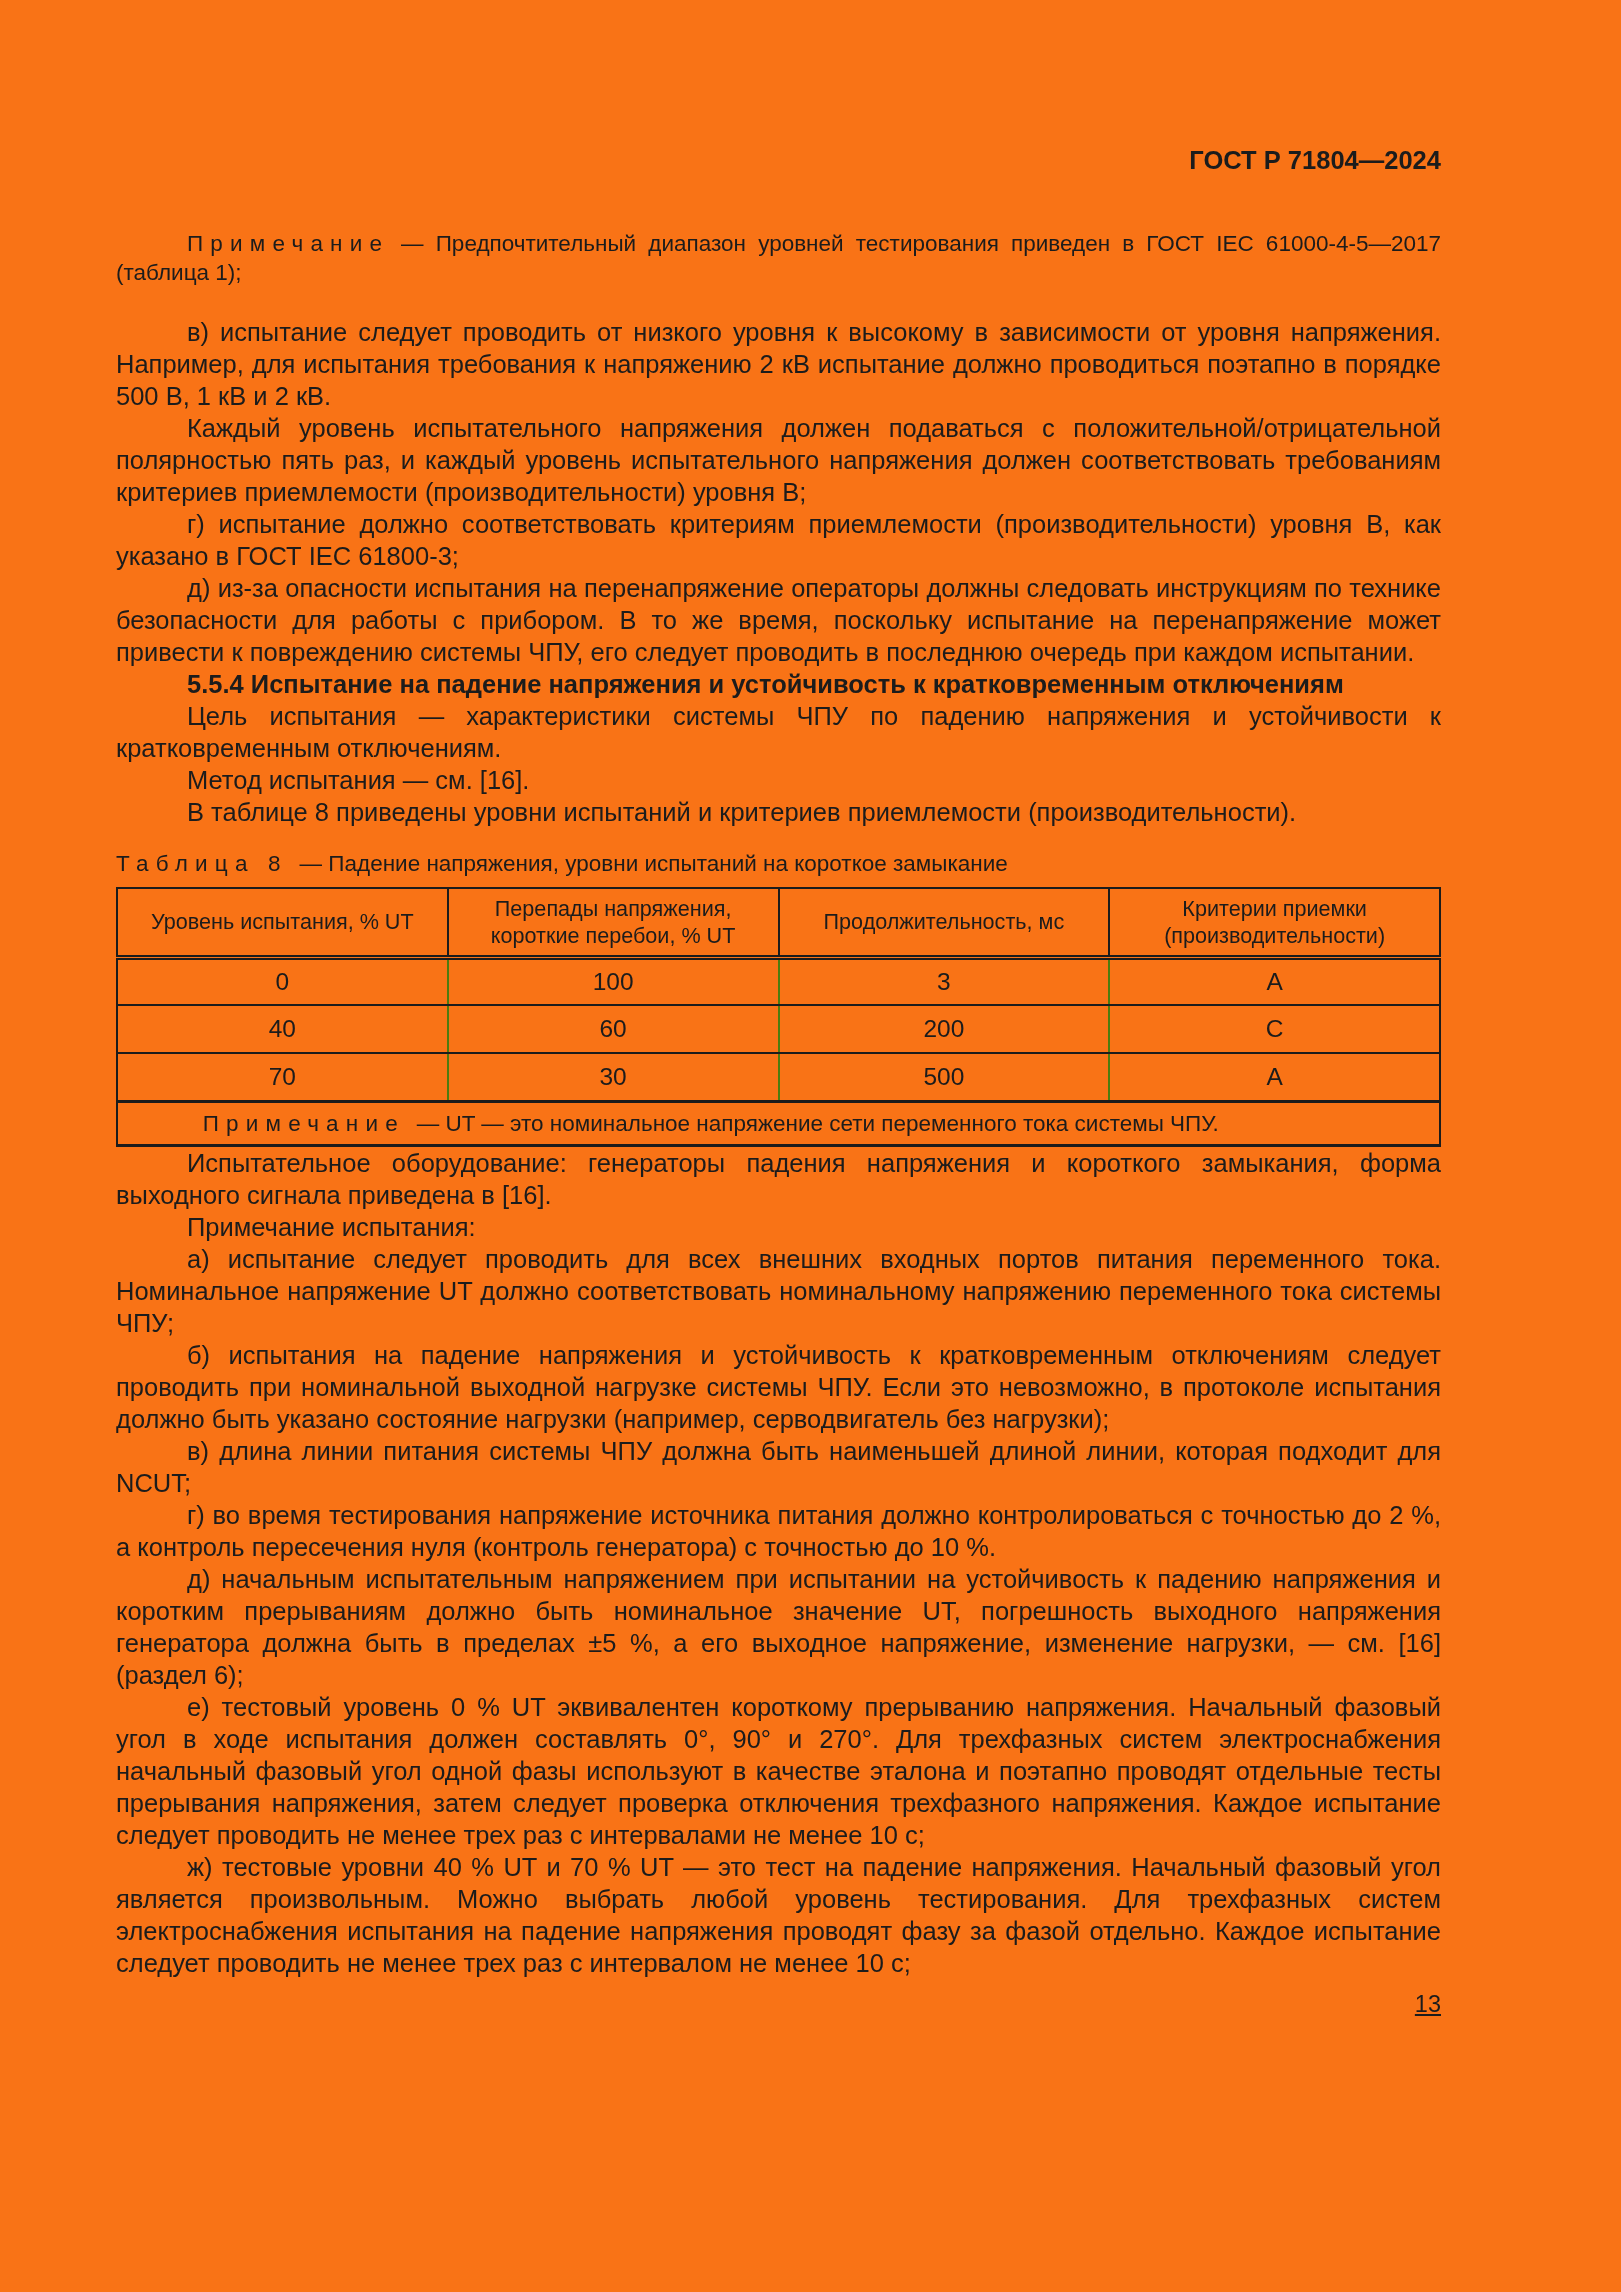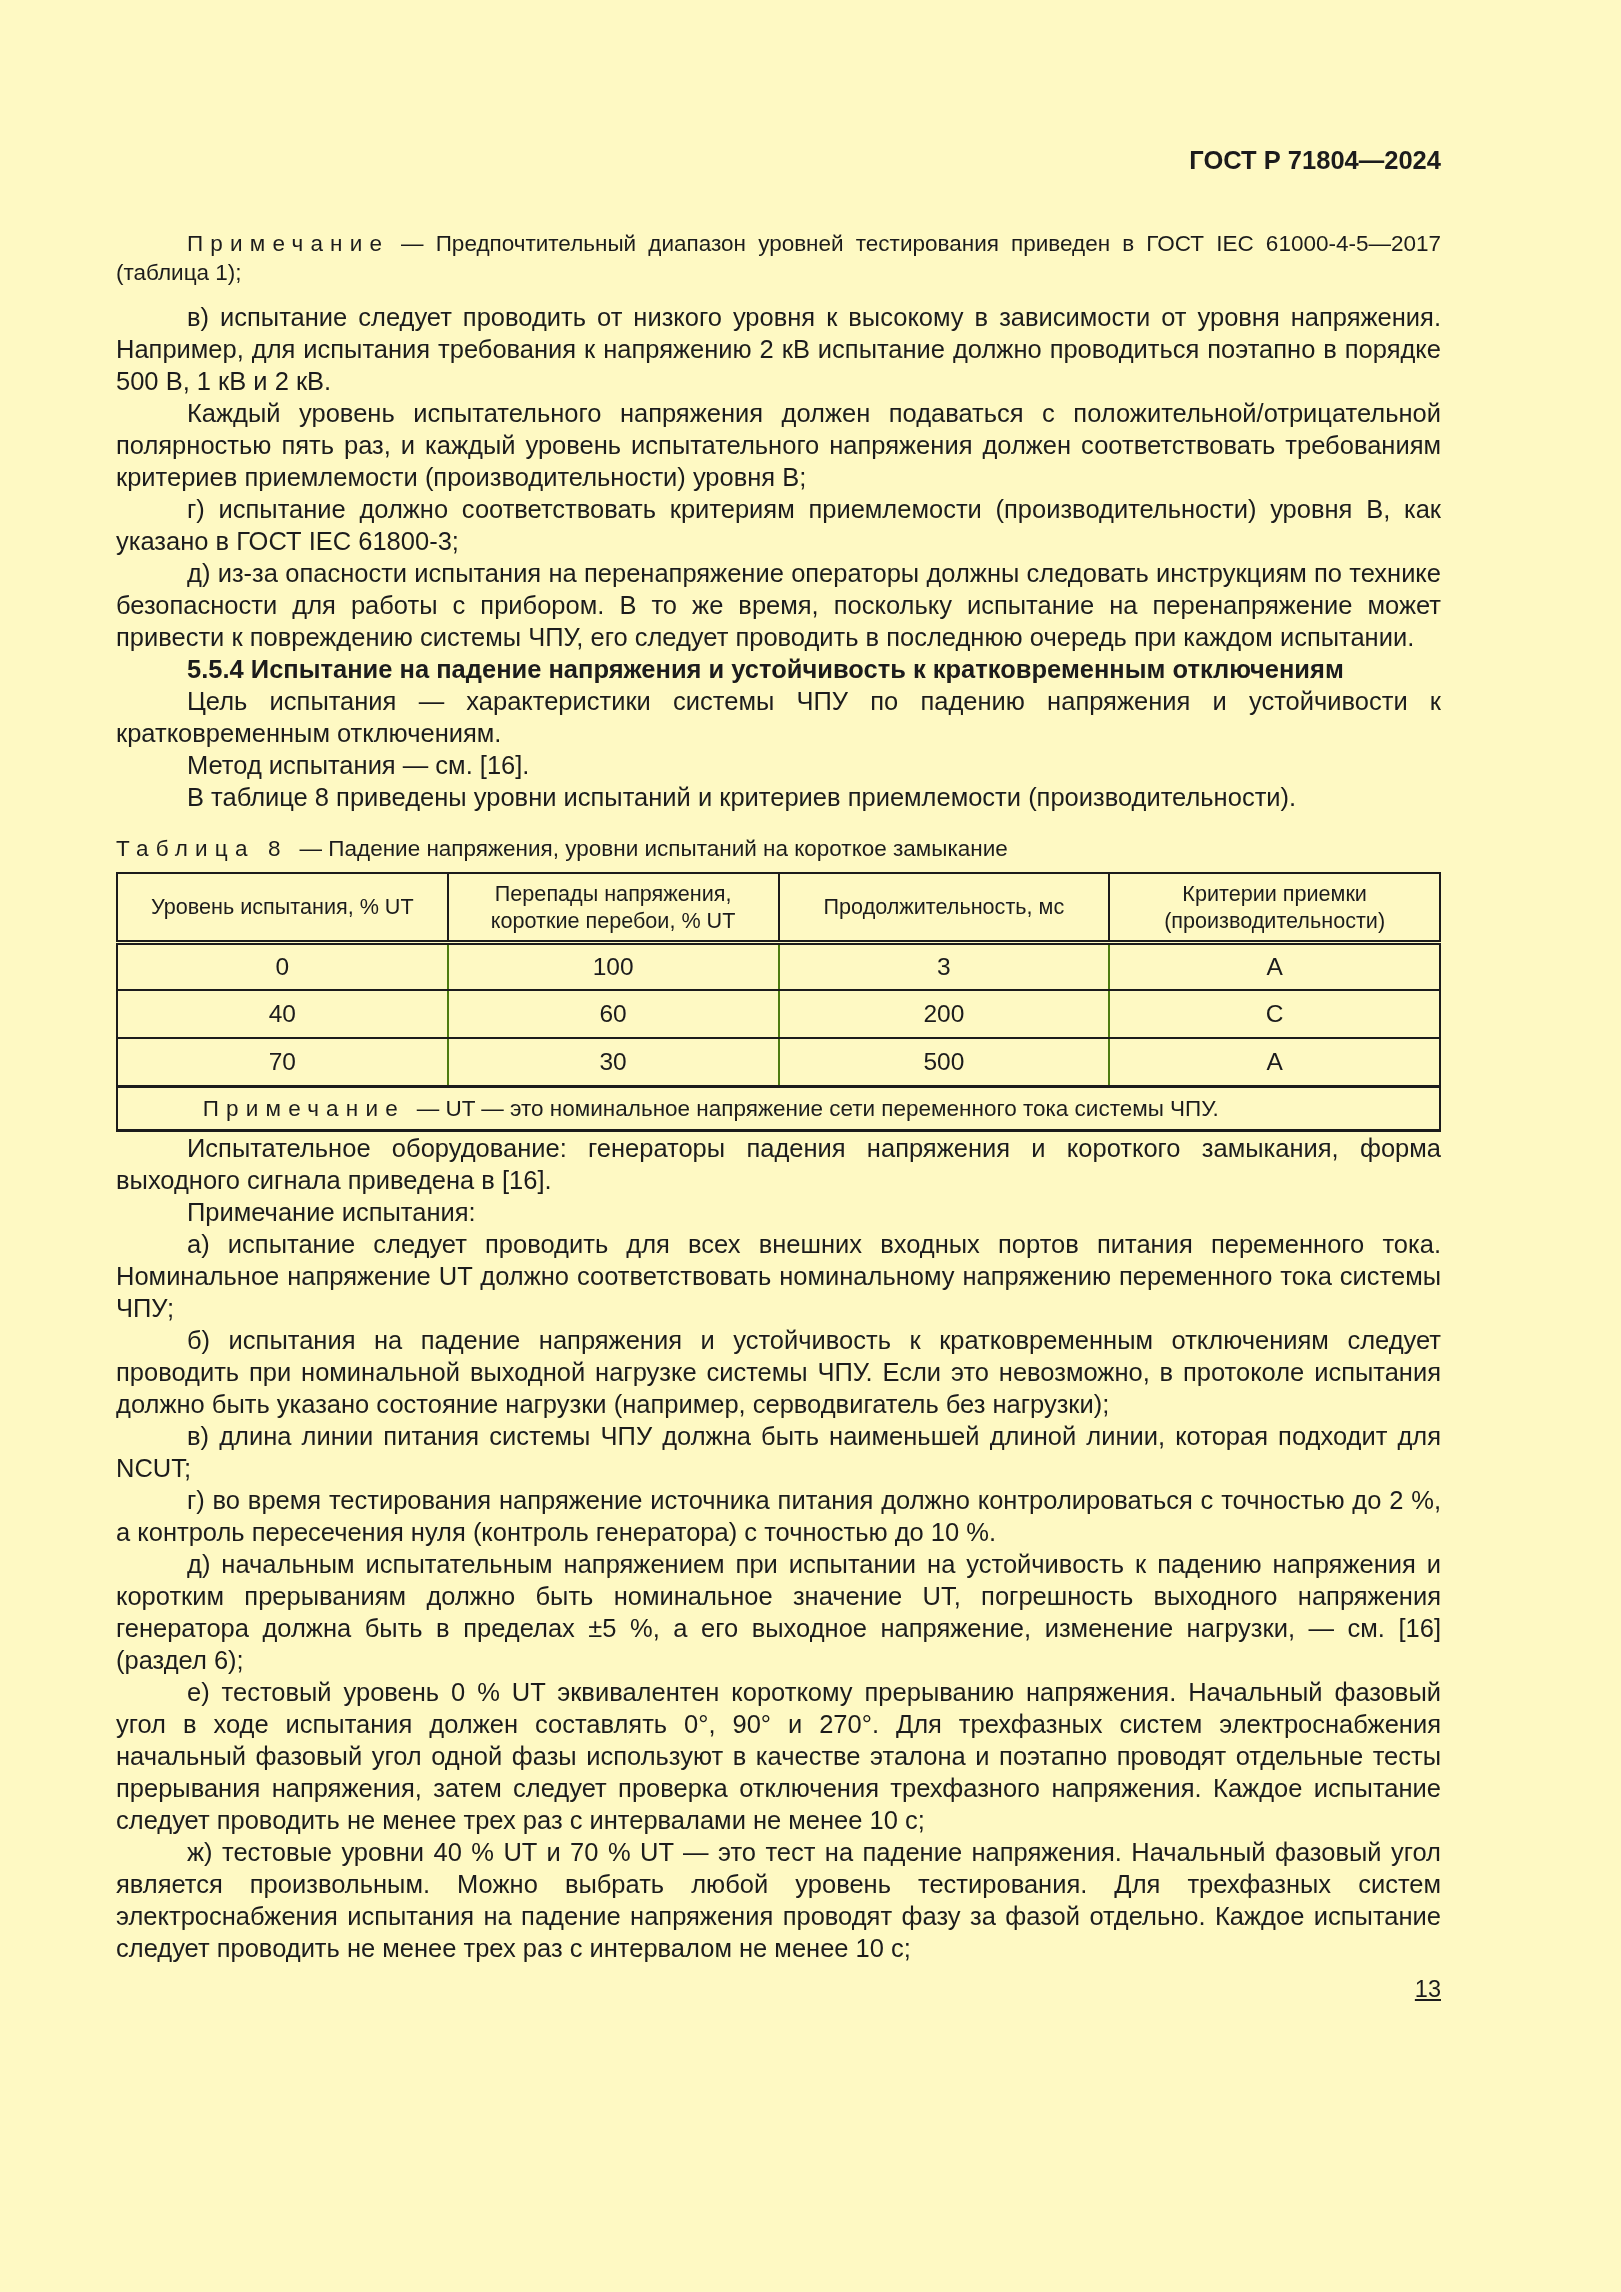--- a/index.html
+++ b/index.html
@@ -1,39 +1,39 @@
 <!DOCTYPE html>
 <html lang="ru"><head>
 <meta charset="utf-8">
 <style>
   * { box-sizing: border-box; }
   html, body { margin: 0; padding: 0; background: #ffffff; }
   .page {
     position: relative;
     width: 1621px;
     height: 2293px;
-    background: #fef9c3;
+    background: #f97316;
     color: #1c1c1c;
     font-family: "Liberation Sans", sans-serif;
     padding: 145px 180px 0 116px;
     overflow: hidden;
   }
   .doc-header {
     text-align: right;
     font-weight: bold;
     font-size: 25.5px;
     line-height: 31px;
     margin: 0 0 53px 0;
   }
   .note-top {
     font-size: 22.5px;
     line-height: 29px;
     text-align: justify;
     text-indent: 71px;
-    margin: 0 0 14px 0;
+    margin: 0 0 29px 0;
   }
   .spaced { letter-spacing: 0.32em; }
   .after-label { margin-left: 11.8px; }
   p.body {
     font-size: 25.5px;
     line-height: 32px;
     text-align: justify;
     text-indent: 71px;
     margin: 0;
   }

